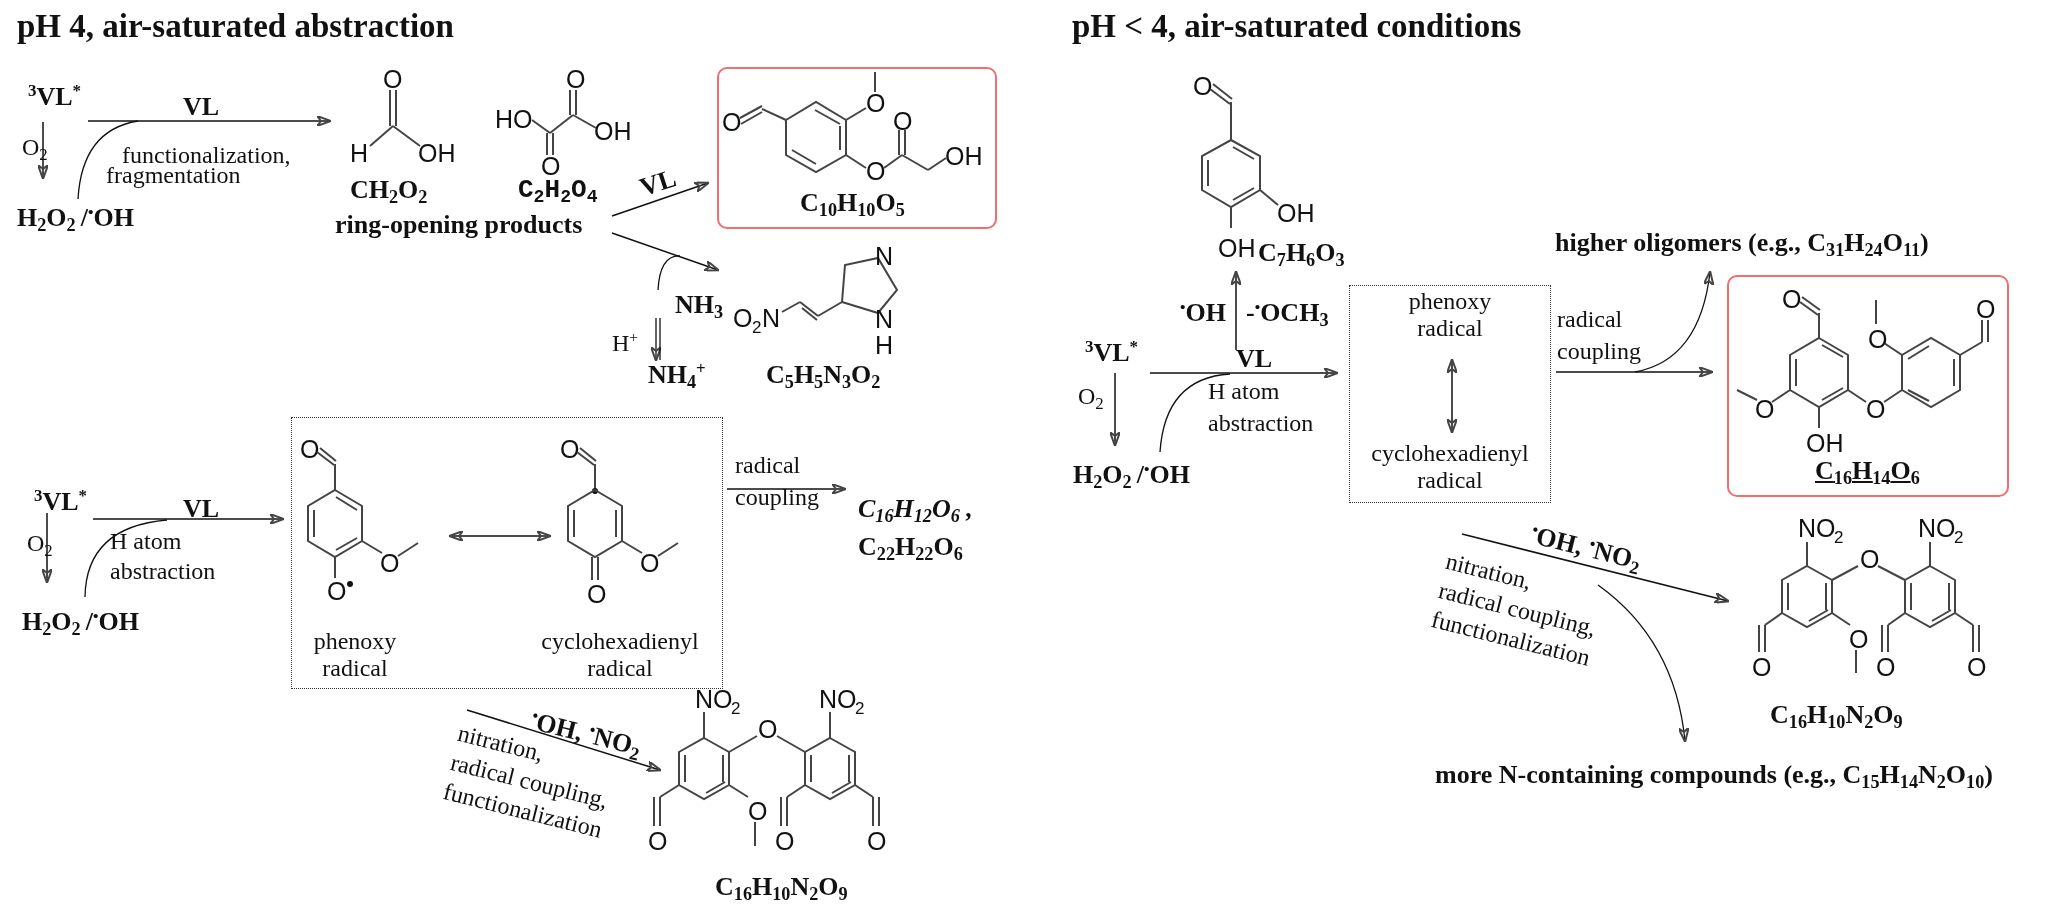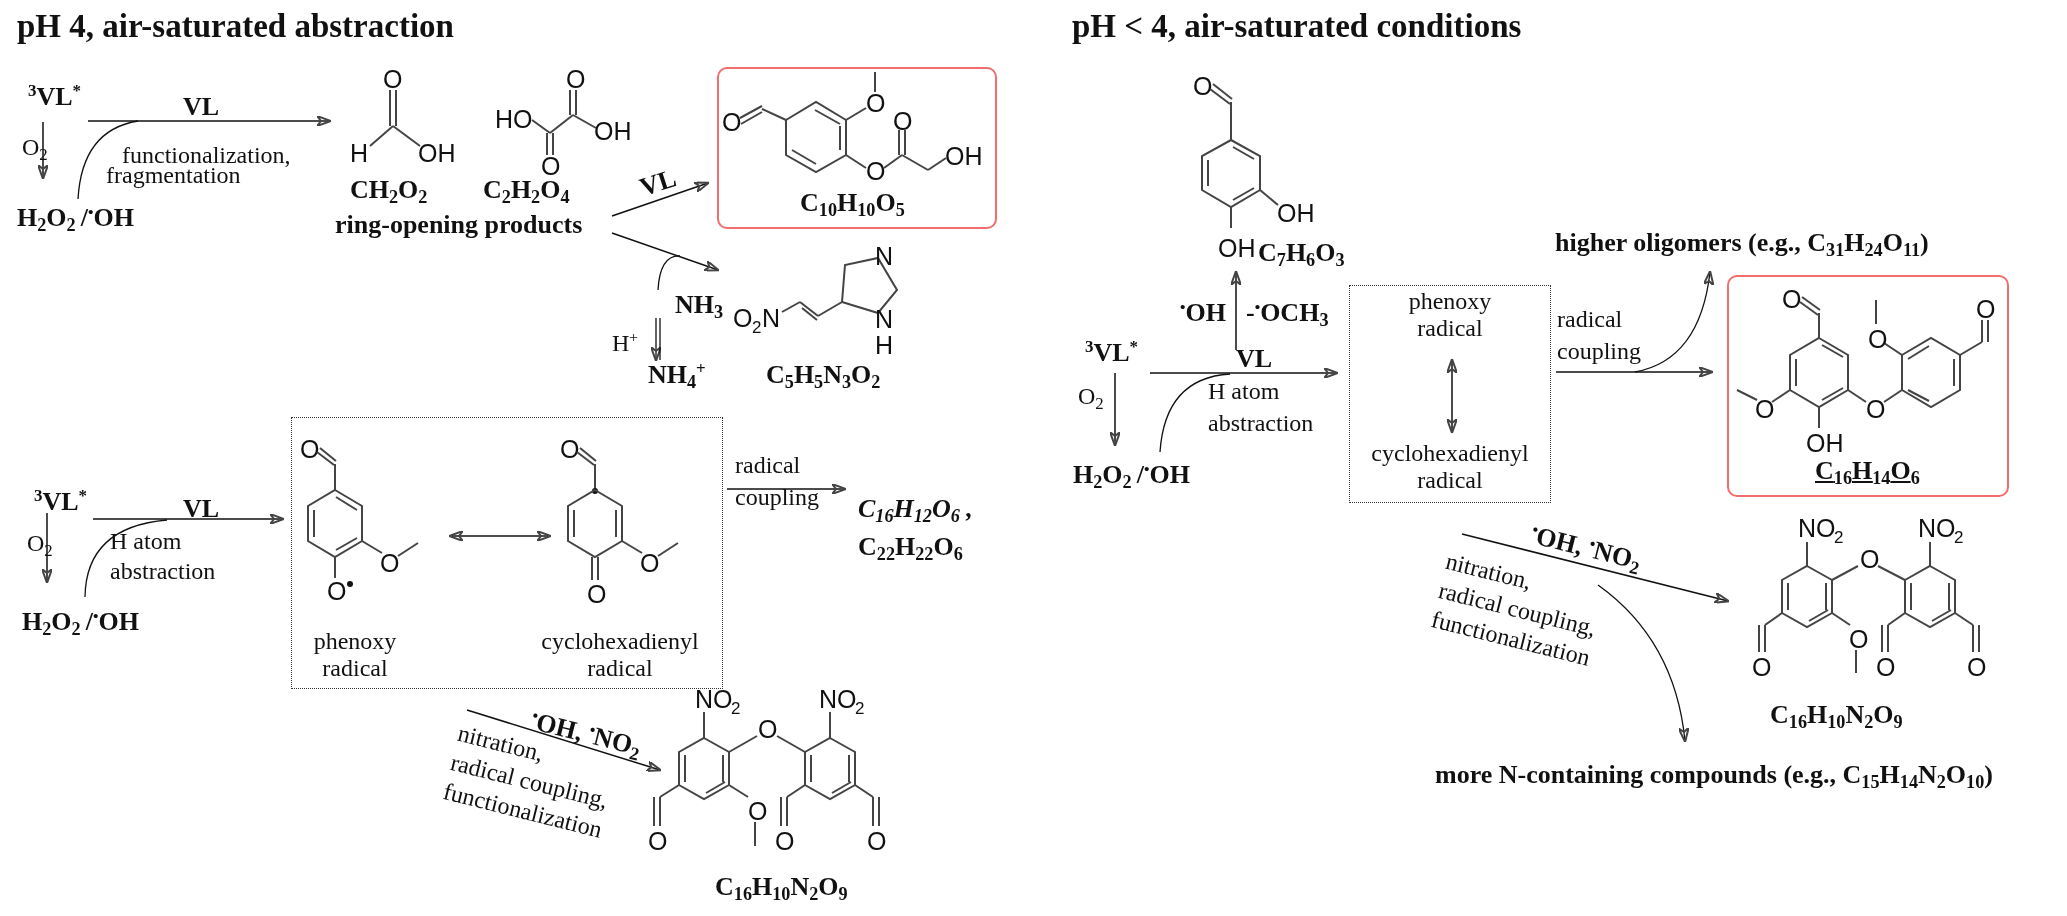--- a/index.html
+++ b/index.html
@@ -25,21 +25,21 @@
 <div class="abs title" style="left:17px;top:8px;">pH 4, air-saturated abstraction</div>
 
 <div class="abs t26 b" style="left:28px;top:82px;"><sup>3</sup>VL<sup>*</sup></div>
 <div class="abs t24" style="left:22px;top:134px;">O<sub>2</sub></div>
 <div class="abs t26 b" style="left:17px;top:203px;">H<sub>2</sub>O<sub>2</sub> /<sup style="font-size:0.6em">•</sup>OH</div>
 <div class="abs t26 b" style="left:183px;top:92px;">VL</div>
 <div class="abs t24" style="left:122px;top:142px;">functionalization,</div>
 <div class="abs t24" style="left:106px;top:162px;">fragmentation</div>
 
 <div class="abs t26 b" style="left:316px;top:175px;margin-left:34px;">CH<sub>2</sub>O<sub>2</sub></div>
-<div class="abs t26 b" style="left:483px;top:175px;">C<sub>2</sub>H<sub>2</sub>O<sub>4</sub></div>
+<div class="abs t26 b" style="left:518px;top:175px;font-family:Liberation Mono, monospace;">C<sub>2</sub>H<sub>2</sub>O<sub>4</sub></div>
 <div class="abs t26 b" style="left:335px;top:210px;">ring-opening products</div>
 <div class="abs t26 b" style="left:640px;top:168px;transform:rotate(-18deg);">VL</div>
 
 <div class="redbox" style="left:717px;top:67px;width:276px;height:158px;"></div>
 <div class="abs t26 b" style="left:800px;top:188px;">C<sub>10</sub>H<sub>10</sub>O<sub>5</sub></div>
 
 <div class="abs t26 b" style="left:648px;top:290px;margin-left:27px;">NH<sub>3</sub></div>
 <div class="abs t24" style="left:612px;top:330px;">H<sup>+</sup></div>
 <div class="abs t26 b" style="left:648px;top:360px;">NH<sub>4</sub><sup>+</sup></div>
 <div class="abs t26 b" style="left:766px;top:360px;">C<sub>5</sub>H<sub>5</sub>N<sub>3</sub>O<sub>2</sub></div>

